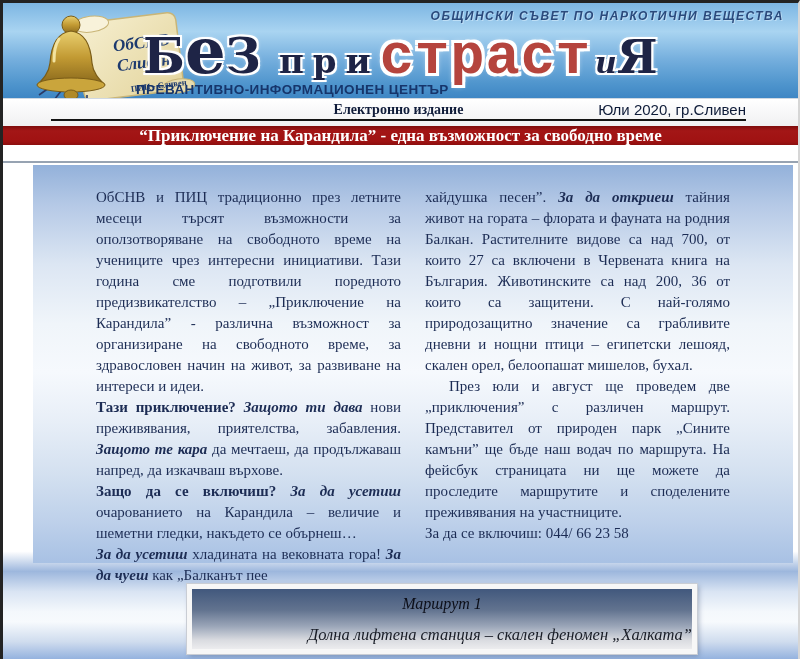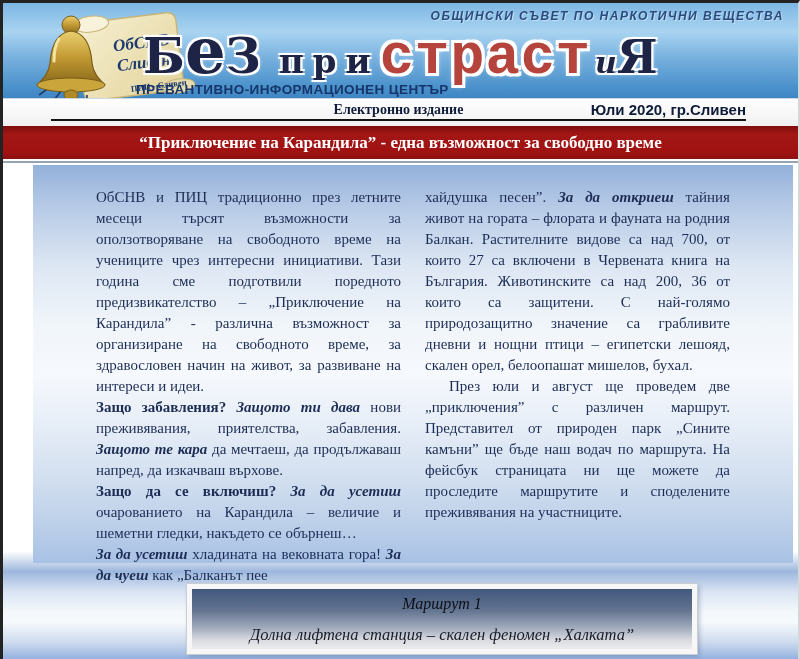--- a/index.html
+++ b/index.html
@@ -59,26 +59,26 @@
   .issue-rule {
     position:absolute; left:48px; right:52px; top:0; bottom:5px;
     border-bottom:2px solid #141414;
   }
   .edition {
     position:absolute; left:50%; transform:translateX(-50%); bottom:1px;
     font-family:"Liberation Serif", serif; font-weight:bold; font-size:14px; color:#101c3a;
   }
   .date-place {
     position:absolute; right:0; bottom:1px;
-    font-family:"Liberation Sans", sans-serif; font-weight:bold; font-size:15px; color:#0e1b38;
+    font-family:"Liberation Sans", sans-serif; font-weight:normal; font-size:15px; color:#0e1b38;
   }
 
   
   .banner {
-    position:absolute; left:0; top:123px; width:100%; height:33px;
+    position:absolute; left:0; top:123px; width:100%; height:19px;
     background:linear-gradient(180deg,#7e0c0c 0%,#a31616 25%,#a01212 80%,#8c0f0f 100%);
     display:flex; align-items:center; justify-content:center;
   }
   .banner-text {
     color:#ffffff; font-family:"Liberation Serif", serif; font-weight:bold; font-size:17px;
   }
 
   
   .bodyarea {
     position:absolute; left:0; top:156px; width:100%; height:503px;
@@ -111,21 +111,21 @@
     background:linear-gradient(180deg,#41587d 0%,#62738f 35%,#9aa5b8 62%,#d9dbe0 85%,#ececee 100%);
     box-shadow:0 0 0 1px #c9cdd4, 2px 2px 5px rgba(40,60,100,.35);
     text-align:center;
   }
   .route-line1 {
     margin-top:6px; font-family:"Liberation Serif", serif; font-style:italic;
     font-size:16px; color:#0c0e18;
   }
   .route-line2 {
     margin-top:12px; font-family:"Liberation Serif", serif; font-style:italic;
-    font-size:16.5px; color:#181c26;
+    font-size:16.5px; color:#181c26;text-align:right;
   }
 
   
   .logo svg { width:100%; height:100%; }
 </style>
 </head>
 <body>
 
 <div class="page">
 
@@ -195,27 +195,28 @@
   <div class="banner">
     <div class="banner-text">“Приключение на Карандила” - една възможност за свободно време</div>
   </div>
 
   <div class="bodyarea">
     <div class="divider"></div>
 
     <div class="panel">
       <div class="col">
         <p class="para"><span>ОбСНВ и ПИЦ традиционно през летните месеци търсят възможности за оползотворяване на свободното време на учениците чрез интересни инициативи. Тази година сме подготвили поредното предизвикателство – „Приключение на Карандила” - различна възможност за организиране на свободното време, за здравословен начин на живот, за развиване на интереси и идеи.</span></p>
-        <p class="para"><span class="b">Защо забавления?</span><span> </span><span class="b i">Защото ти дава</span><span> нови преживявания, приятелства, забавления. </span><span class="b i">Защото те кара</span><span> да мечтаеш, да продължаваш напред, да изкачваш върхове.</span></p>
+        <p class="para"><span class="b">Тази приключение?</span><span> </span><span class="b i">Защото ти дава</span><span> нови преживявания, приятелства, забавления. </span><span class="b i">Защото те кара</span><span> да мечтаеш, да продължаваш напред, да изкачваш върхове.</span></p>
         <p class="para"><span class="b">Защо да се включиш?</span><span> </span><span class="b i">За да усетиш</span><span> очарованието на Карандила – величие и шеметни гледки, накъдето се обърнеш…</span></p>
         <p class="para"><span class="b i">За да усетиш</span><span> хладината на вековната гора! </span><span class="b i">За да чуеш</span><span> как „Балканът пее</span></p>
       </div>
       <div class="col">
         <p class="para"><span>хайдушка песен”. </span><span class="b i">За да откриеш</span><span> тайния живот на гората – флората и фауната на родния Балкан. Растителните видове са над 700, от които 27 са включени в Червената книга на България. Животинските са над 200, 36 от които са защитени. С най-голямо природозащитно значение са грабливите дневни и нощни птици – египетски лешояд, скален орел, белоопашат мишелов, бухал.</span></p>
         <p class="para indent"><span>През юли и август ще проведем две „приключения” с различен маршрут. Представител от природен парк „Сините камъни” ще бъде наш водач по маршрута. На фейсбук страницата ни ще можете да проследите маршрутите и споделените преживявания на участниците.</span></p>
+        <p class="para"><span>За да се включиш: 044/ 66 23 58</span></p>
       </div>
     </div>
 
     <div class="route-box">
       <div class="route-line1">Маршрут 1</div>
       <div class="route-line2">Долна лифтена станция – скален феномен „Халката”</div>
     </div>
   </div>
 
 </div>

